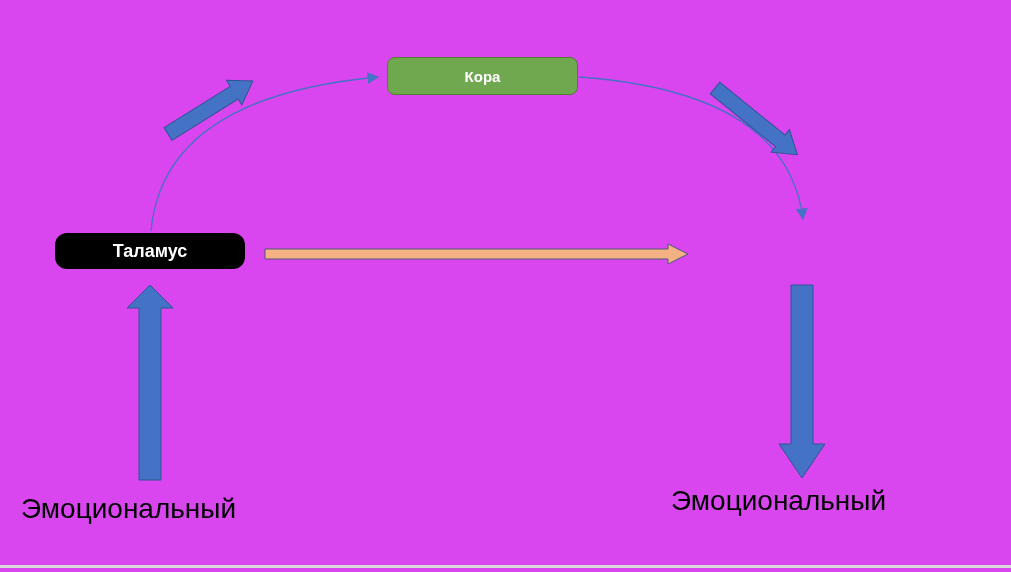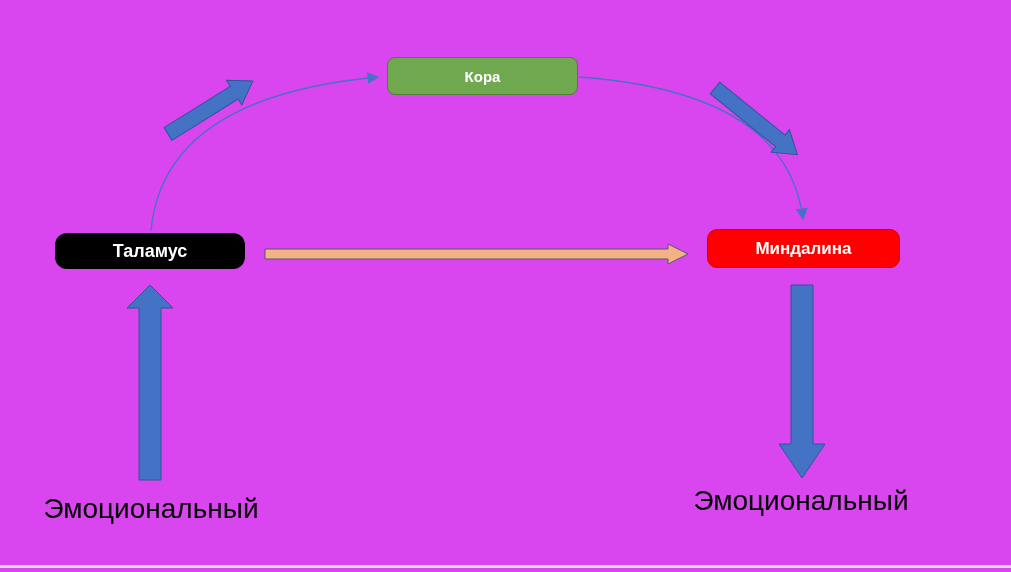--- a/index.html
+++ b/index.html
@@ -28,21 +28,20 @@
     font-size:18px;
   }
   .node-amygdala{
     left:707px;top:229px;width:193px;height:39px;
     background:#ff0000;border:1px solid #d40000;border-radius:10px;
     font-size:17px;
   }
   .caption{
     position:absolute;width:260px;
     color:#000000;font-size:28px;line-height:34px;
-    text-align:center;
   }
   .caption-stimulus{left:21px;top:492px;}
   .caption-response{left:671px;top:484px;}
   .connector{fill:none;stroke:#4472c4;stroke-width:1.3;}
   .block-arrow-blue{stroke:#2f5496;stroke-width:1;}
   .block-arrow-orange{stroke:#4d5b77;stroke-width:1;}
   .bottom-line{
     position:absolute;left:0;top:565px;width:1011px;height:3px;
     background:#d9d9d9;
   }
@@ -75,23 +74,20 @@
   </svg>
 
   <div class="node node-cortex">
     <span>Кора</span>
   </div>
 
   <div class="node node-thalamus">
     <span>Таламус</span>
   </div>
 
-  <div class="node node-amygdala">
-    <span>Миндалина</span>
-  </div>
 
   <div class="caption caption-stimulus">
     <div>Эмоциональный</div>
   </div>
 
   <div class="caption caption-response">
     <div>Эмоциональный</div>
   </div>
 
   <div class="bottom-line"></div>

